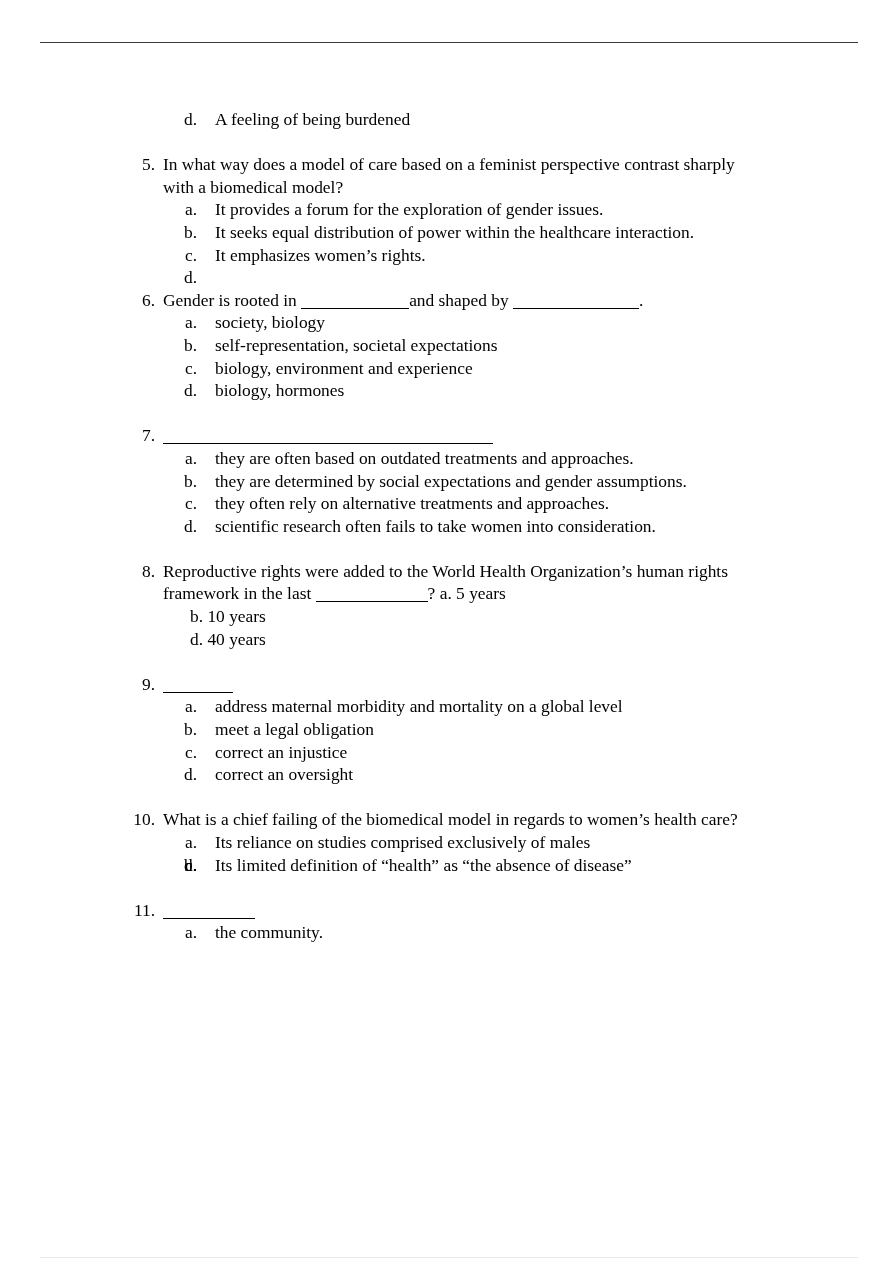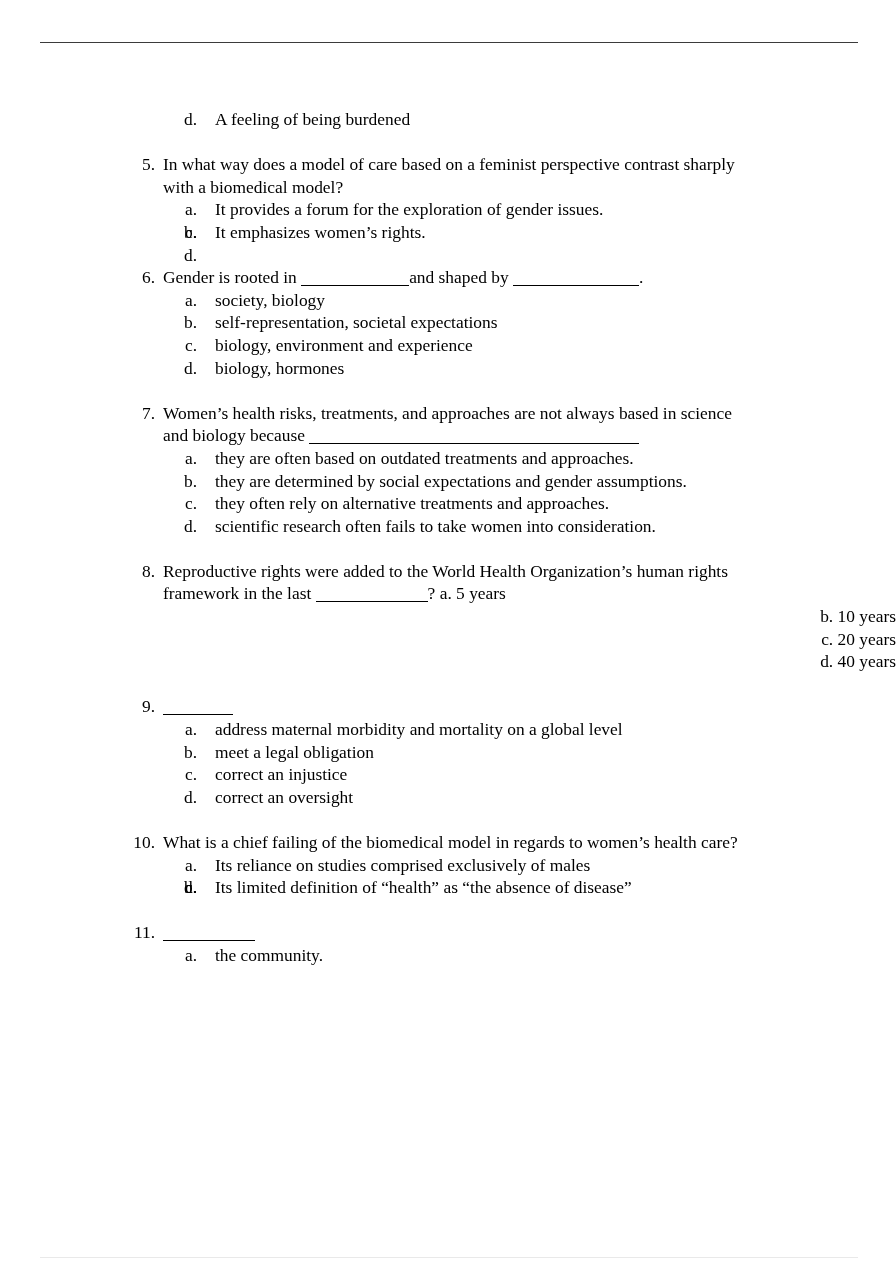--- a/index.html
+++ b/index.html
@@ -73,21 +73,20 @@
     text-align: right;
     font-size: 17.4px;
     line-height: 22.6px;
   }
   
   .opt-tight {
     position: relative;
     font-size: 17.4px;
     line-height: 22.6px;
     padding-left: 190px;
-    text-align: right;
   }
   .blank-line {
     display: inline-block;
     border-bottom: 1.2px solid #000;
     vertical-align: -3px;
     height: 13px;
   }
   .spacer {
     height: 22.6px;
   }
@@ -119,20 +118,21 @@
       <div class="qline">
         <span class="qnum">5.</span>
         <span>In what way does a model of care based on a feminist perspective contrast sharply with a biomedical model?</span>
       </div>
       <div class="opt">
         <span class="optltr">a.</span>
         <span>It provides a forum for the exploration of gender issues.</span>
       </div>
       <div class="opt">
         <span class="optltr">b.</span>
+        <span>It seeks equal distribution of power within the healthcare interaction.</span>
       </div>
       <div class="opt">
         <span class="optltr">c.</span>
         <span>It emphasizes women’s rights.</span>
       </div>
       <div class="opt">
         <span class="optltr">d.</span>
       </div>
     </div>
 
@@ -157,21 +157,21 @@
       <div class="opt">
         <span class="optltr">d.</span>
         <span>biology, hormones</span>
       </div>
     </div>
 
     <div class="spacer"></div>
 
     <div class="qblock">
       <div class="qline">
-        <span class="qnum">7.</span><span>Women’s health risks, treatments, and approaches are not always based in science and biology because </span><span class="blank-line" style="width: 330px;"></span>
+        <span class="qnum">7.</span><span class="blank-line" style="width: 330px;"></span>
       </div>
       <div class="opt">
         <span class="optltr">a.</span>
         <span>they are often based on outdated treatments and approaches.</span>
       </div>
       <div class="opt">
         <span class="optltr">b.</span>
         <span>they are determined by social expectations and gender assumptions.</span>
       </div>
       <div class="opt">
@@ -187,23 +187,20 @@
     <div class="spacer"></div>
 
     <div class="qblock">
       <div class="qline">
         <span class="qnum">8.</span><span>Reproductive rights were added to the World Health Organization’s human rights framework in the last </span><span class="blank-line" style="width: 112px;"></span><span>? a. 5 years</span>
       </div>
       <div class="opt-tight">
         <span>b. 10 years</span>
       </div>
       <div class="opt-tight">
-        <span>c. 20 years</span>
-      </div>
-      <div class="opt-tight">
         <span>d. 40 years</span>
       </div>
     </div>
 
     <div class="spacer"></div>
 
     <div class="qblock">
       <div class="qline">
         <span class="qnum">9.</span>
       </div>

